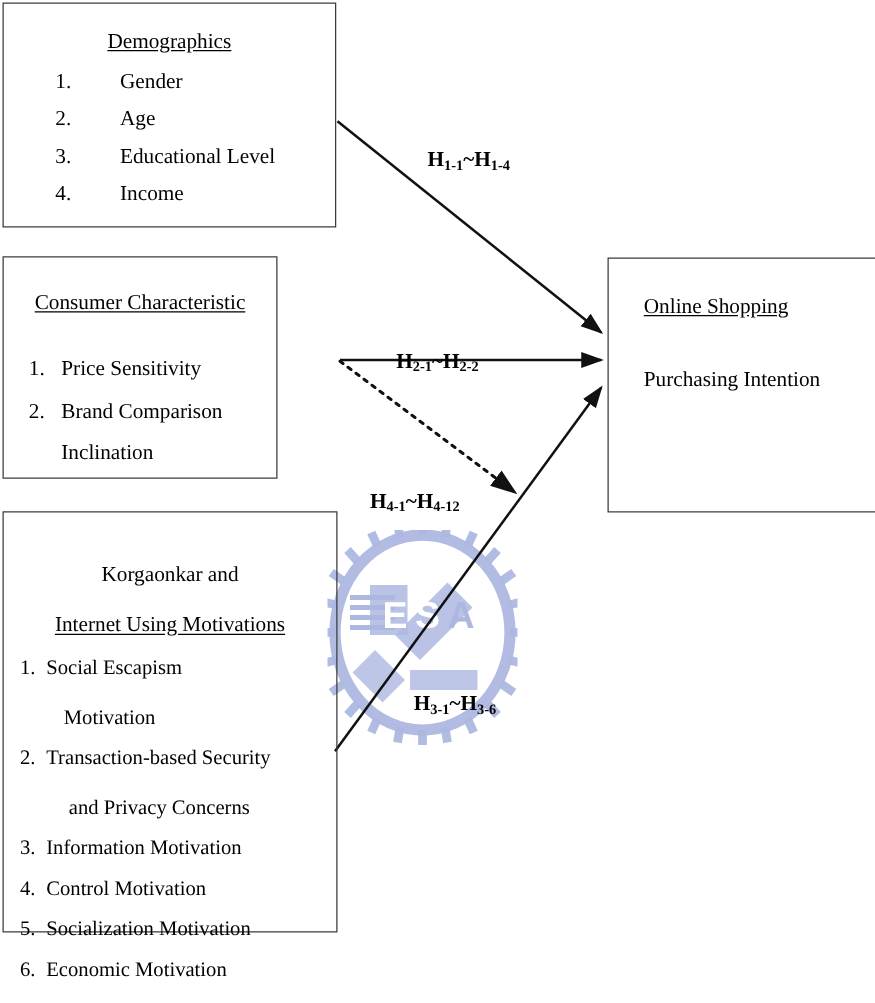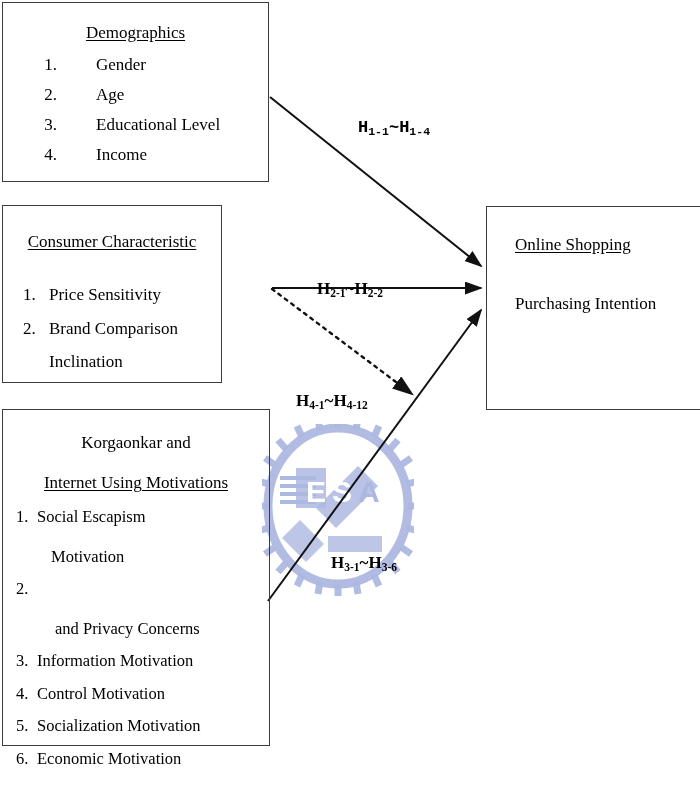--- a/index.html
+++ b/index.html
@@ -58,20 +58,21 @@
     font-size: 17px;
     line-height: 1.2;
     text-decoration: underline;
     text-underline-offset: 2px;
   }
   .plain-title {
     text-align: center;
     font-size: 17px;
     line-height: 1.35;
     text-decoration: none;
+    margin-top: 17px;
   }
 
   
   #box-demographics .inner { padding: 20px 0 0 0; }
   .num-row {
     display: flex;
     font-size: 17px;
     line-height: 1.0;
     margin-top: 13px;
   }
@@ -139,21 +140,21 @@
     white-space: nowrap;
     z-index: 4;
   }
   .hyp sub {
     font-size: 11.5px;
     font-weight: bold;
     vertical-align: baseline;
     position: relative;
     bottom: -3px;
   }
-  #hyp-h1 { left: 358px; top: 118px; font-family: Liberation Mono, monospace; }
+  #hyp-h1 { left: 342px; top: 118px; }
   #hyp-h2 { left: 317px; top: 243px; margin-top: 36px; }
   #hyp-h4 { left: 296px; top: 391px; }
   #hyp-h3 { left: 331px; top: 553px; }
 </style>
 </head>
 <body>
 
 <div id="page">
 
   <svg id="watermark" viewBox="0 0 152 178">
@@ -270,20 +271,21 @@
       <div class="box-title">Internet Using Motivations</div>
 
       <div class="mv-row">
         <span class="num">1.</span>
         <span class="txt">Social Escapism</span>
       </div>
       <div class="mv-cont">Motivation</div>
 
       <div class="mv-row">
         <span class="num">2.</span>
+        <span class="txt">Transaction-based Security</span>
       </div>
       <div class="mv-cont indent2">and Privacy Concerns</div>
 
       <div class="mv-row">
         <span class="num">3.</span>
         <span class="txt">Information Motivation</span>
       </div>
       <div class="mv-row">
         <span class="num">4.</span>
         <span class="txt">Control Motivation</span>

